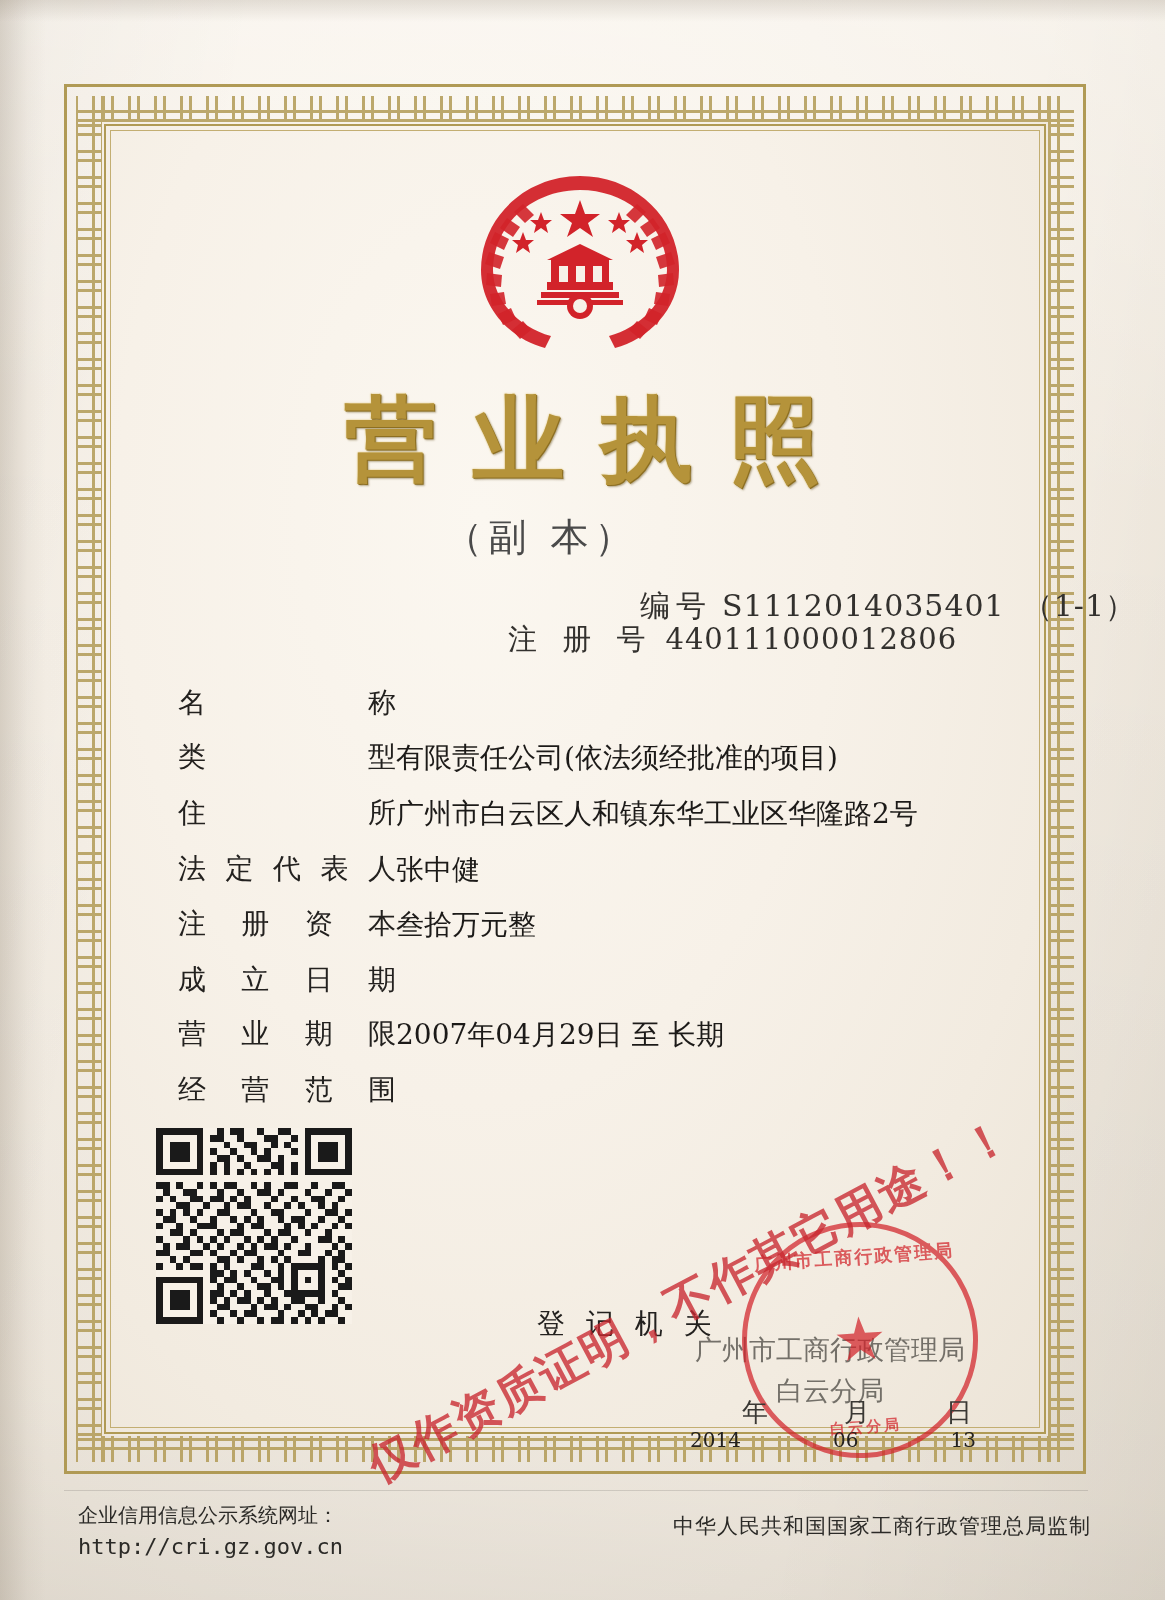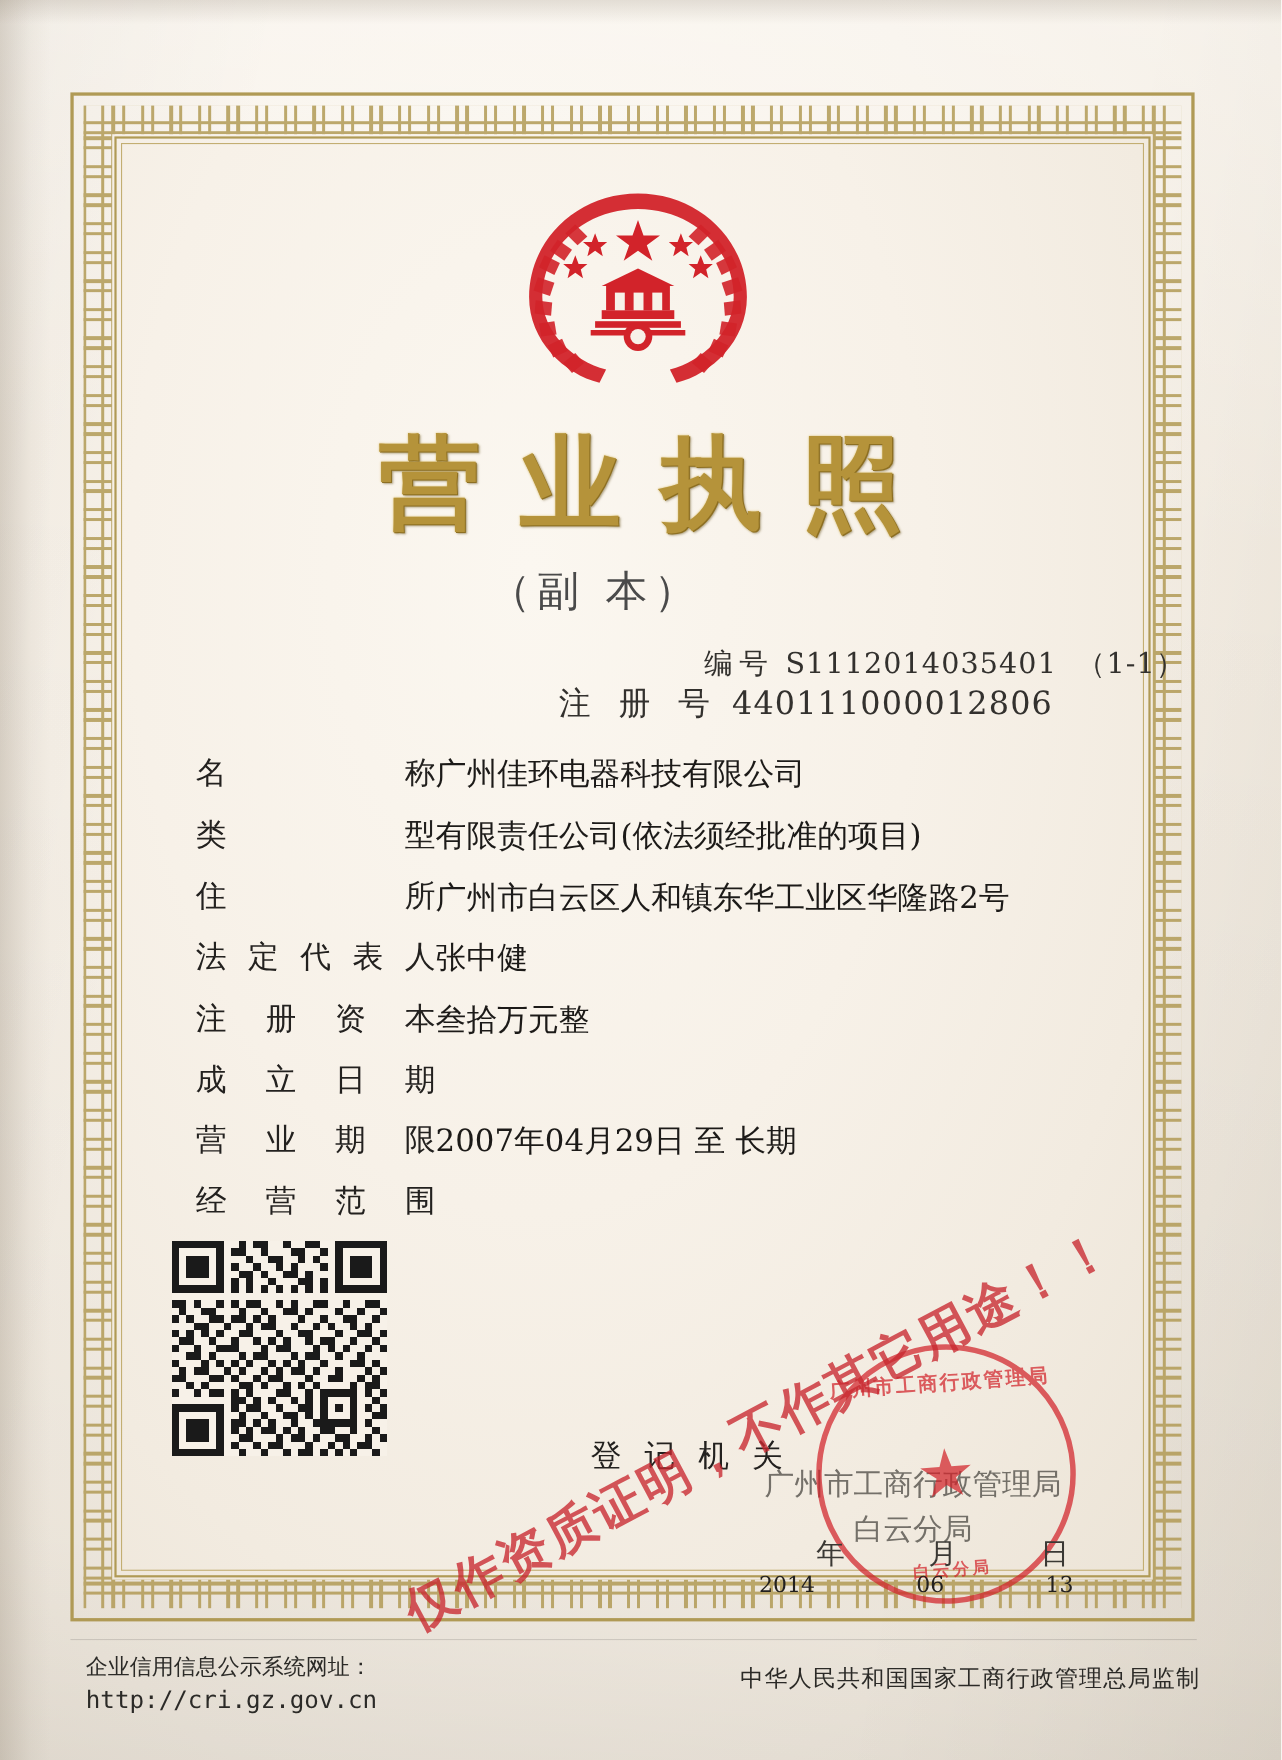--- a/index.html
+++ b/index.html
@@ -147,21 +147,21 @@
 
   
   .num-row {
     position: absolute;
     font-family: "DejaVu Serif", serif;
     color: #33312e;
   }
   .num-serial {
     left: 640px;
     top: 586px;
-    font-size: 26px;
+    font-size: 30px;
     letter-spacing: 1px;
   }
   .num-serial .lbl { letter-spacing: 6px; margin-right: 10px; }
   .num-serial .paren { margin-left: 18px; }
   .num-reg {
     left: 508px;
     top: 620px;
     font-size: 29px;
   }
   .num-reg .lbl { letter-spacing: 8px; margin-right: 12px; margin-top: 20px; }
@@ -416,21 +416,20 @@
     <span class="lbl">注 册 号</span><span class="val">440111000012806</span>
   </div>
 
   <div class="fields">
 
     <div class="field">
       <div class="field-label">
         <span>名</span>
         <span>称</span>
       </div>
-      <div class="field-value">广州佳环电器科技有限公司</div>
     </div>
 
     <div class="field">
       <div class="field-label">
         <span>类</span>
         <span>型</span>
       </div>
       <div class="field-value">有限责任公司(依法须经批准的项目)</div>
     </div>
 

